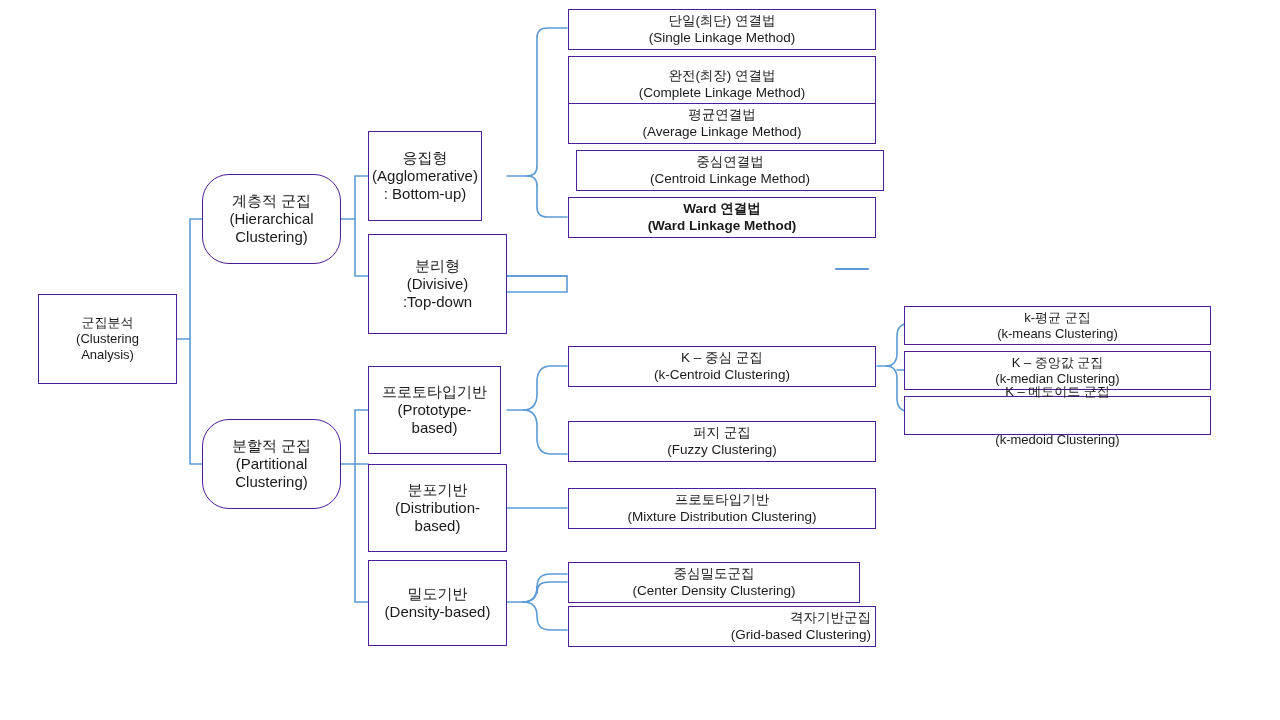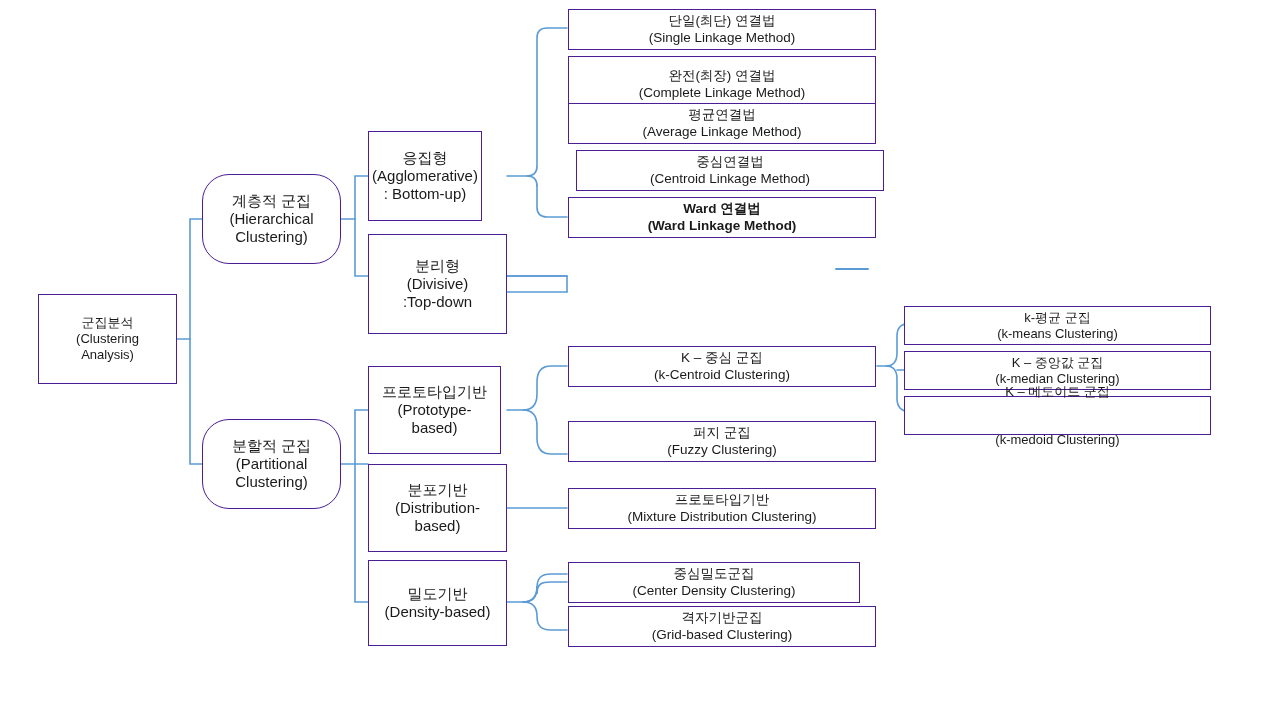--- a/index.html
+++ b/index.html
@@ -222,21 +222,21 @@
   <div class="node tier-leaf" style="left:568px; top:488px; width:308px; height:41px;">
     <span class="ko">프로토타입기반</span>
     <span class="en">(Mixture Distribution  Clustering)</span>
   </div>
 
   <div class="node tier-leaf" style="left:568px; top:562px; width:292px; height:41px;">
     <span class="ko">중심밀도군집</span>
     <span class="en">(Center Density  Clustering)</span>
   </div>
 
-  <div class="node tier-leaf" style="left:568px; top:606px; width:308px; height:41px;">
+  <div class="node tier-leaf" style="left:568px; top:606px; width:308px; height:41px;align-items:flex-end;">
     <span class="ko">격자기반군집</span>
     <span class="en">(Grid-based Clustering)</span>
   </div>
 
   <div class="node tier-leaf2" style="left:904px; top:306px; width:307px; height:39px;">
     <span class="ko">k-평균 군집</span>
     <span class="en">(k-means Clustering)</span>
   </div>
 
   <div class="node tier-leaf2" style="left:904px; top:351px; width:307px; height:39px;">

